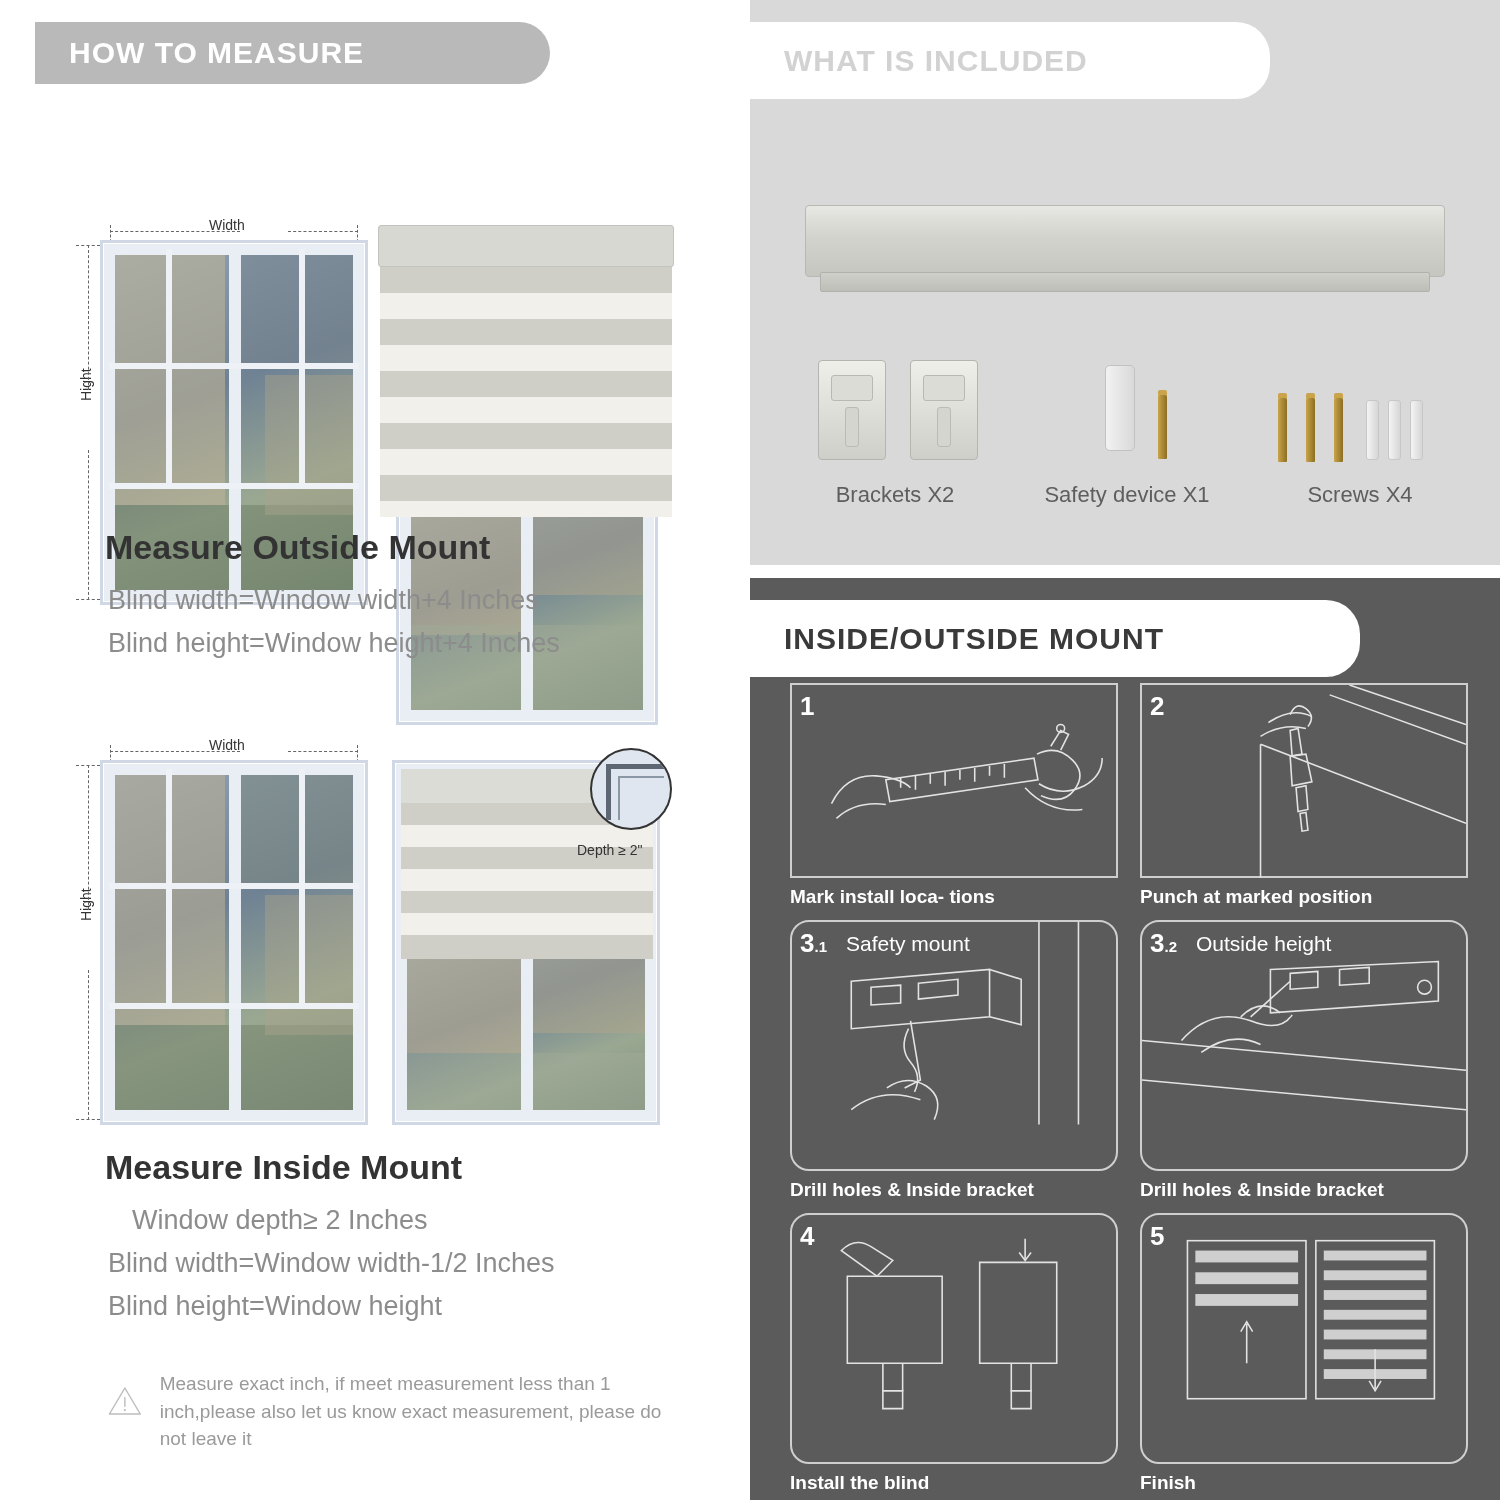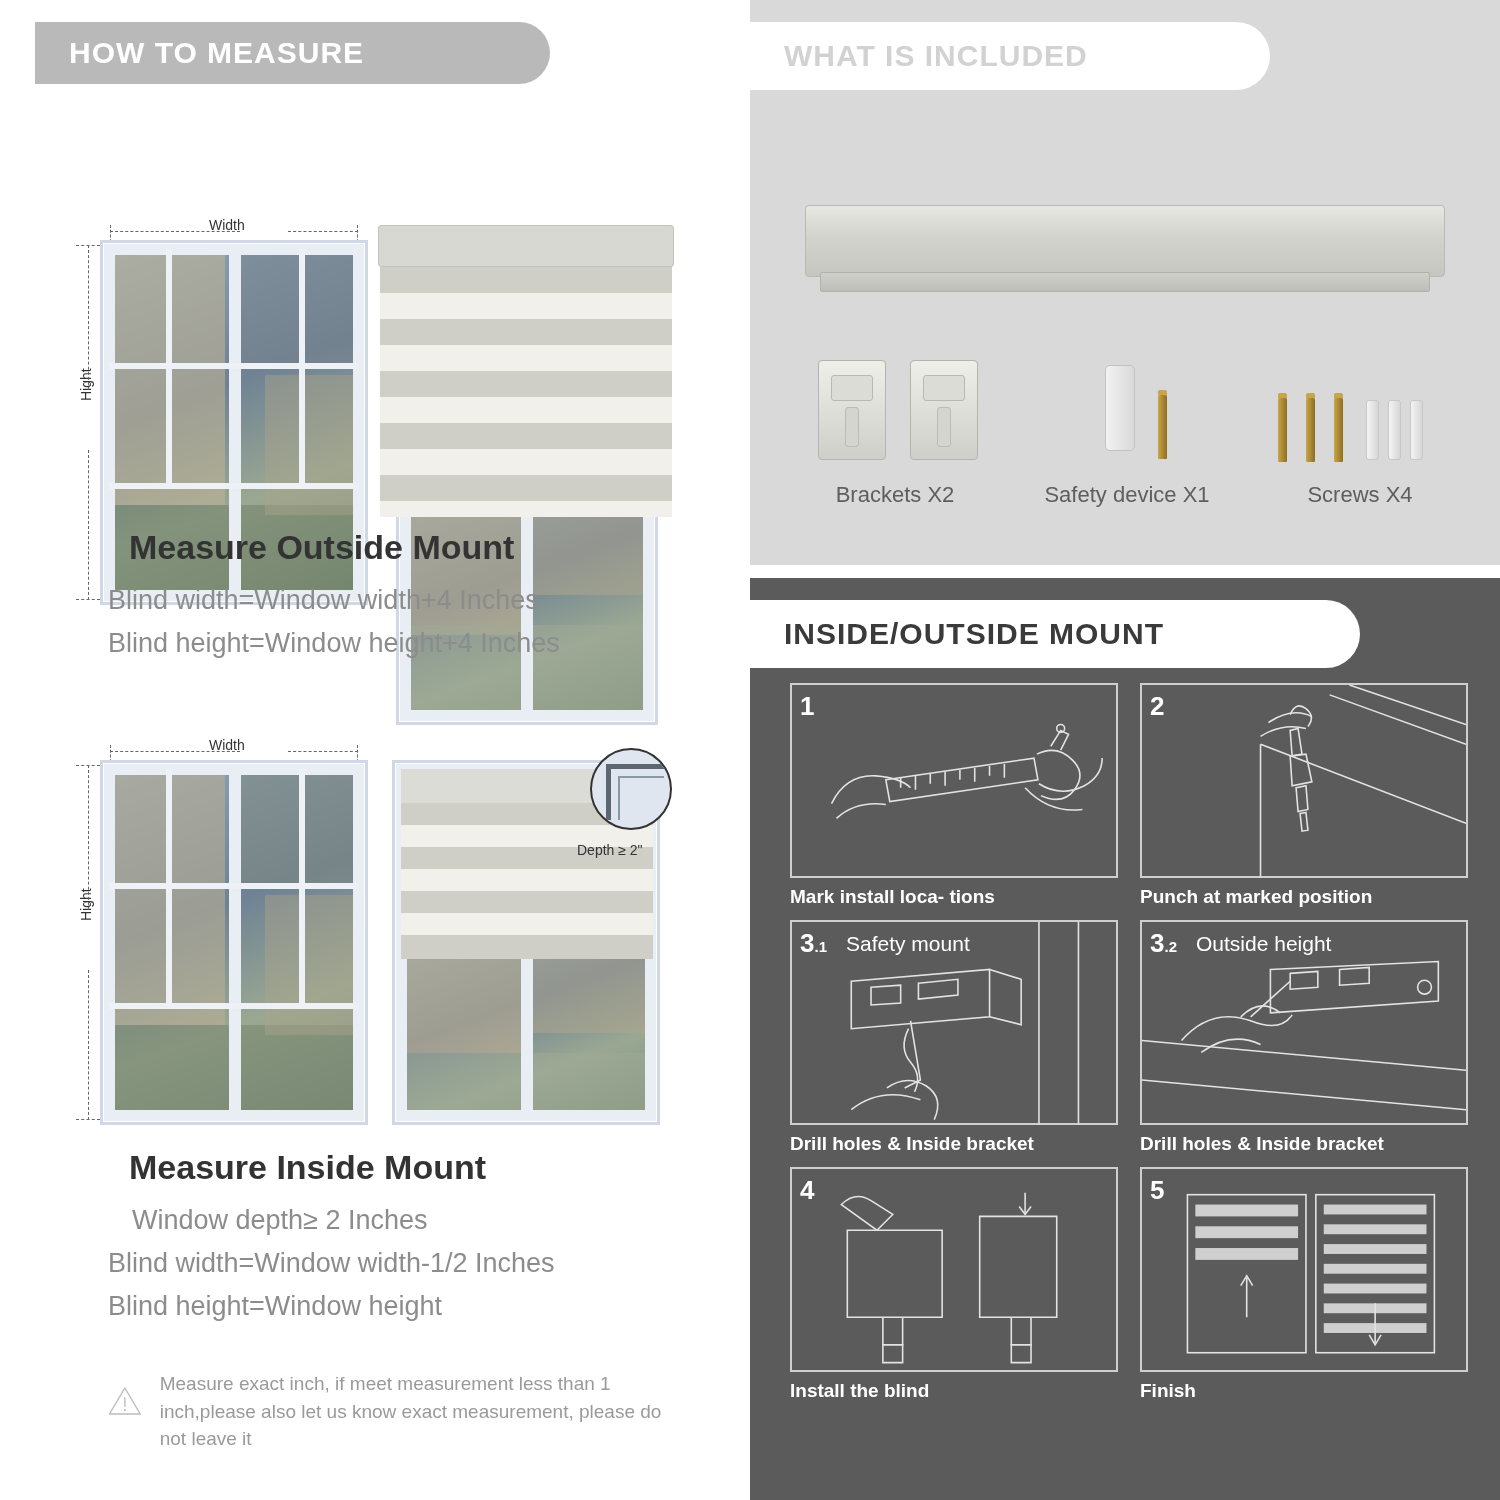--- a/index.html
+++ b/index.html
@@ -56,21 +56,21 @@
 
   .blind-head {
     position:absolute; background:#d8d8d2; border:1px solid #c3c3bd;
     border-radius:3px;
   }
   .blind-body { position:absolute; overflow:hidden; }
   .stripe-a { background:#cfcfc8; }
   .stripe-b { background:#f1f0ea; }
 
   .head-title {
-    position:absolute; font-size:34px; font-weight:bold; color:#333;padding-left:24px;
+    position:absolute; font-size:34px; font-weight:bold; color:#333;
   }
   .head-line {
     position:absolute; font-size:27px; color:#8c8c8c;
   }
   .dash-line { position:absolute; border-top:1px dashed #666; }
   .dash-v { position:absolute; border-left:1px dashed #666; }
 
   .depth-circle {
     position:absolute; width:82px; height:82px; border-radius:50%;
     border:2px solid #333; background:#dfe6ef; overflow:hidden;
@@ -82,21 +82,21 @@
   .note-text { font-size:19px; color:#9a9a9a; line-height:1.45; }
 
   
   .right-col { position:absolute; left:750px; top:0; width:750px; height:1500px; }
 
   .included-panel {
     position:absolute; left:0; top:0; width:750px; height:565px;
     background:#d9d9d9;
   }
   .white-banner {
-    position:absolute; height:68px; background:#ffffff;
+    position:absolute; height:77px; background:#ffffff;
     border-radius:0 34px 34px 0;
     display:flex; align-items:center; padding-left:34px;
     font-size:30px; font-weight:bold; letter-spacing:1px; color:#d2d2d2;
   }
   #banner-included { left:0; top:22px; width:520px; }
   .incl-title {
     position:absolute; top:135px; left:0; width:750px; text-align:center;
     font-size:27px; color:#6f6f6f; font-weight:bold;
   }
   .rail {
@@ -155,21 +155,21 @@
     position:absolute; left:40px; top:105px; width:678px;
   }
   .step-row { display:flex; gap:22px; margin-bottom:12px; }
   .step {
     width:328px;
   }
   .step-img {
     position:relative; width:328px; height:195px;
     background:#5b5b5b; border:2px solid #cfcfcf;
   }
-  .step-img.tall { height:205px; }
+  .step-img.tall { height:251px;border-radius:19px; }
   .step-num {
     position:absolute; left:8px; top:6px; font-size:26px; font-weight:bold;
     color:#ffffff;
   }
   .step-num small { font-size:15px; }
   .step-sub {
     position:absolute; left:54px; top:10px; font-size:21px; color:#ffffff;
   }
   .step-cap {
     margin-top:8px; font-size:19px; color:#ffffff; font-weight:bold;

